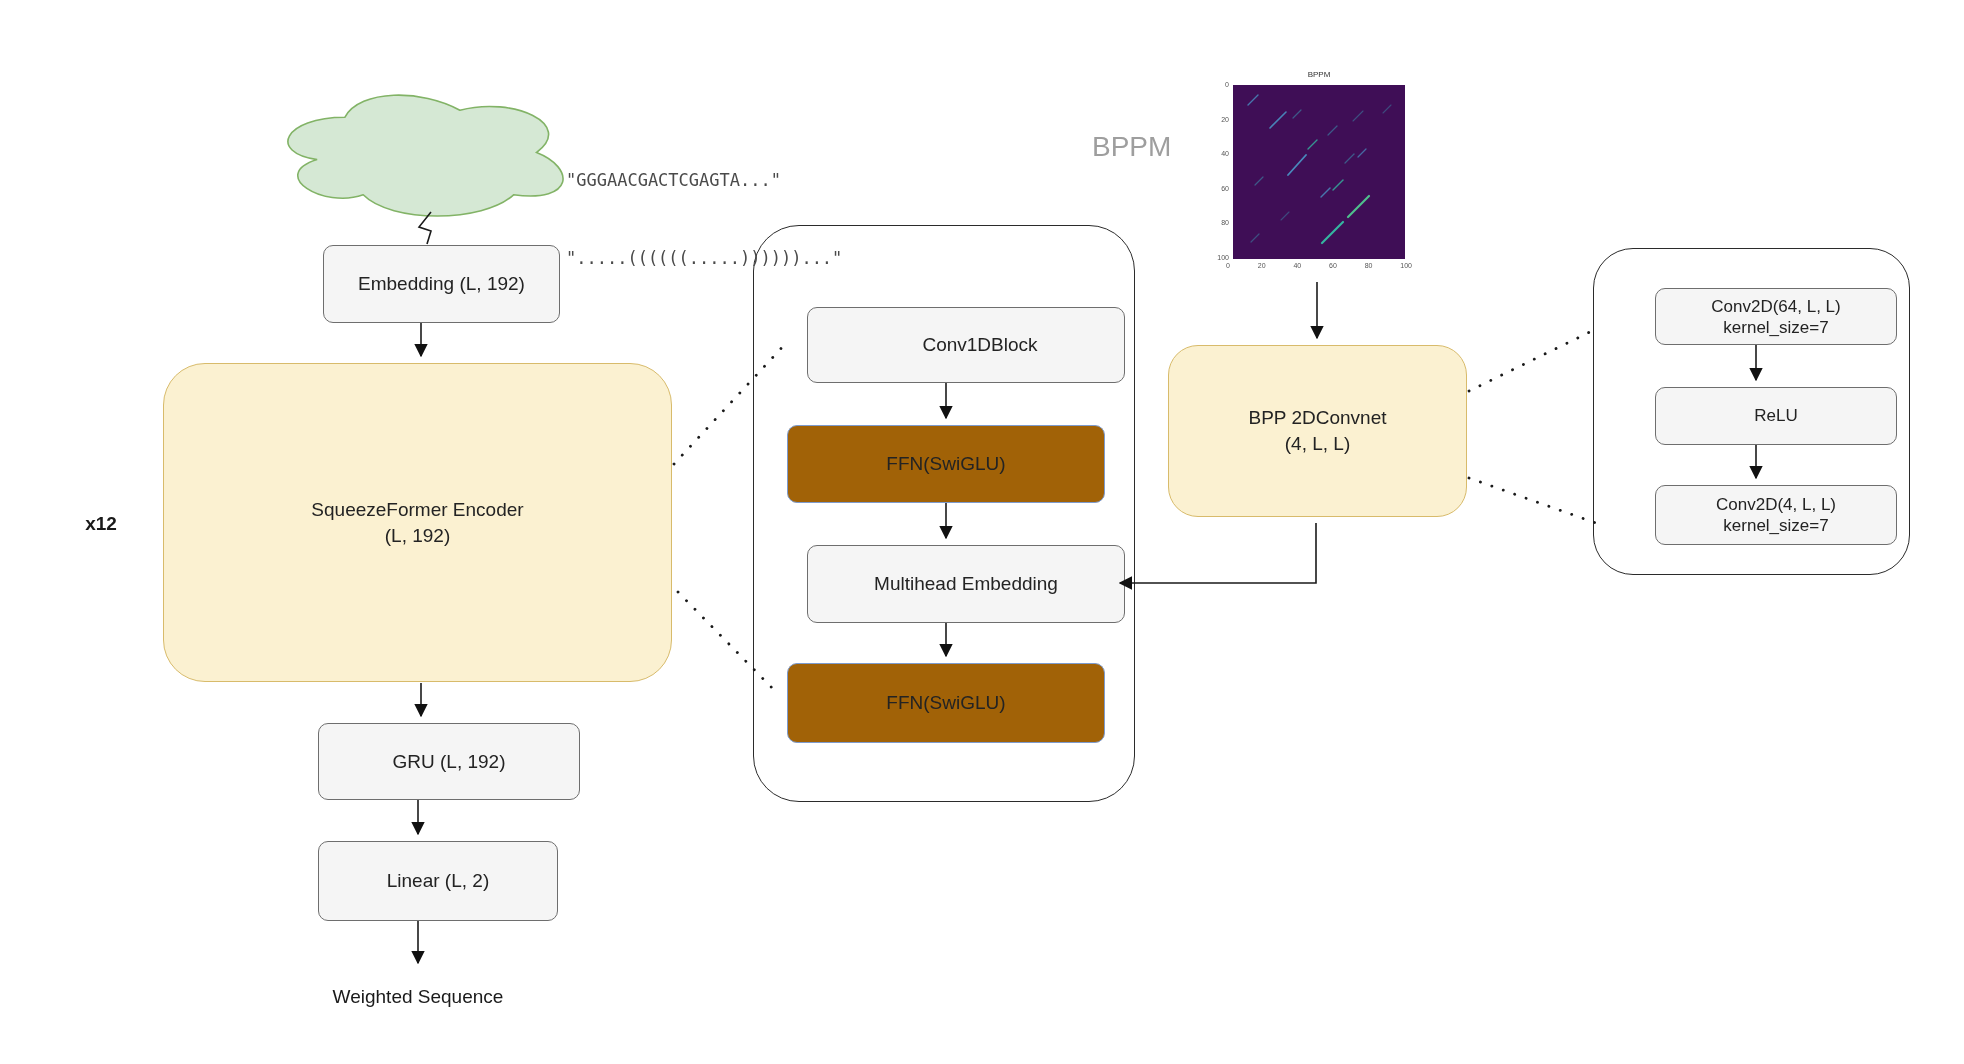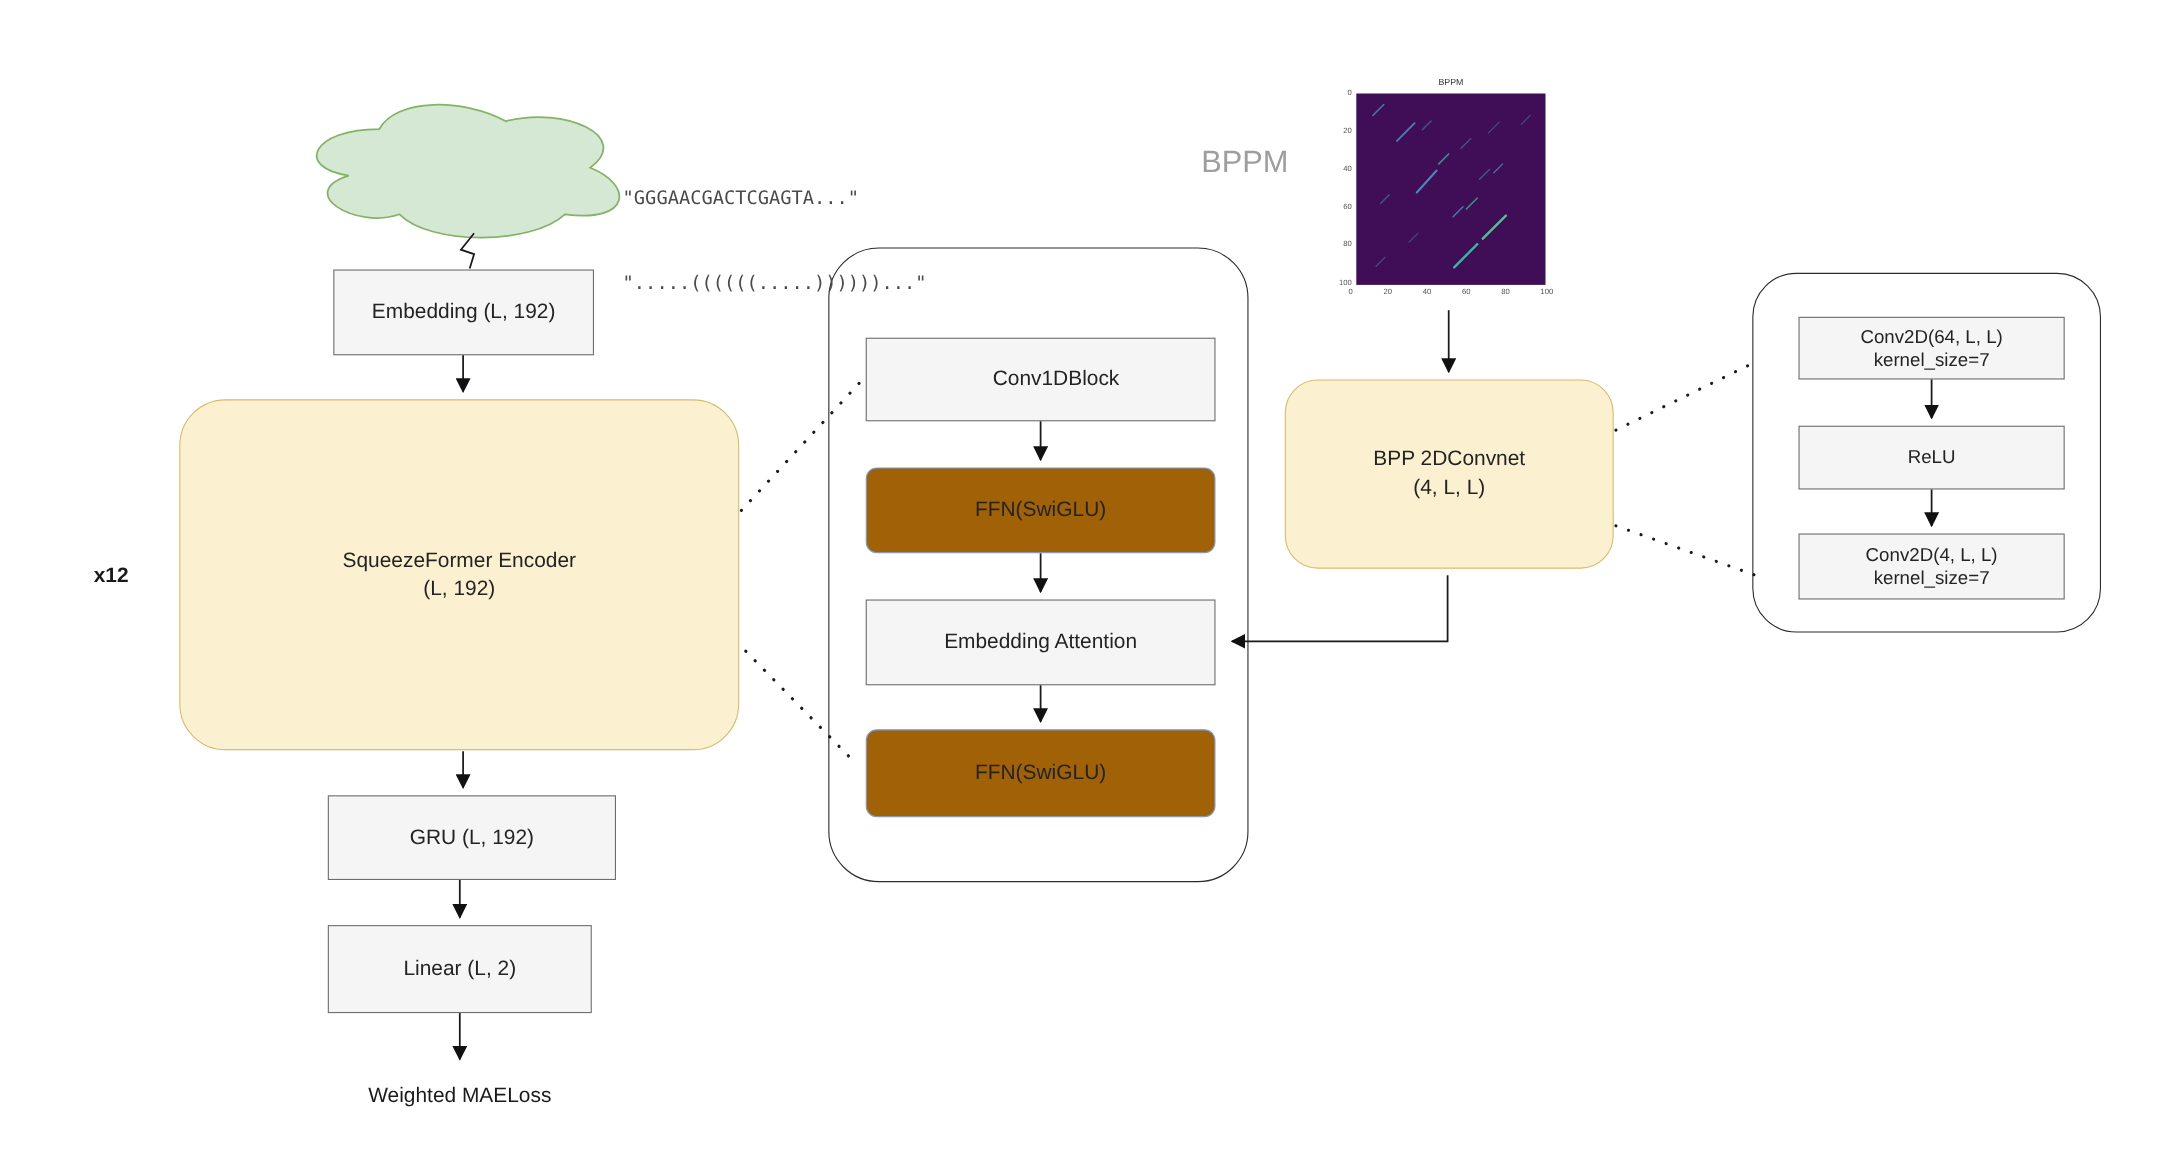--- a/index.html
+++ b/index.html
@@ -4,21 +4,21 @@
 <style>
   html,body{margin:0;padding:0;background:#fff;}
   #stage{position:relative;width:1964px;height:1064px;background:#ffffff;
          font-family:"Liberation Sans",sans-serif;color:#1a1a1a;overflow:hidden;}
   .abs{position:absolute;}
   svg.layer{position:absolute;left:0;top:0;pointer-events:none;}
   #bg-layer{z-index:0;} #fg-layer{z-index:3;}
 
   .node{position:absolute;display:flex;flex-direction:column;align-items:center;justify-content:center;
         box-sizing:border-box;text-align:center;z-index:1;font-size:19px;line-height:26px;color:#232323;}
-  .gray{background:#f5f5f5;border:1.4px solid #6e6e6e;border-radius:0;}
+  .gray{background:#f5f5f5;border:1.4px solid #6e6e6e;border-radius:10px;margin-left:20px;}
   .blue{background:#a16207;border:1.4px solid #7d9bce;border-radius:10px;}
   .yellow{background:#fbf1d1;border:1.6px solid #d8bb6b;}
   .container{position:absolute;background:#ffffff;border:1.6px solid #2b2b2b;z-index:0;box-sizing:border-box;}
 
   .plainlabel{position:absolute;z-index:2;text-align:center;}
   .mono{font-family:"DejaVu Sans Mono",monospace;color:#4a4a4a;font-size:17px;line-height:26px;white-space:pre;z-index:2;}
 
   
   #bppm-fig{position:absolute;left:1160px;top:66px;width:270px;height:212px;z-index:1;}
   #bppm-plot{position:absolute;left:73px;top:19px;width:172px;height:174px;background:#3f0e56;}
@@ -65,33 +65,33 @@
 
   <div class="node gray" style="left:298px;top:723px;width:262px;height:77px;">
     <span>GRU (L, 192)</span>
   </div>
 
   <div class="node gray" style="left:298px;top:841px;width:240px;height:80px;">
     <span>Linear (L, 2)</span>
   </div>
 
   <div class="plainlabel" style="left:288px;top:986px;width:260px;font-size:19px;">
-    <span>Weighted MAELoss</span>
+    <span>Weighted Sequence</span>
   </div>
 
   <div class="container" style="left:753px;top:225px;width:382px;height:577px;border-radius:46px;"></div>
 
   <div class="node gray" style="left:787px;top:307px;width:318px;height:76px;padding-left:28px;">
     <span>Conv1DBlock</span>
   </div>
   <div class="node blue" style="left:787px;top:425px;width:318px;height:78px;">
     <span>FFN(SwiGLU)</span>
   </div>
   <div class="node gray" style="left:787px;top:545px;width:318px;height:78px;">
-    <span>Embedding Attention</span>
+    <span>Multihead Embedding</span>
   </div>
   <div class="node blue" style="left:787px;top:663px;width:318px;height:80px;">
     <span>FFN(SwiGLU)</span>
   </div>
 
   <div class="plainlabel" style="left:1092px;top:131px;width:80px;font-size:28px;color:#9e9e9e;text-align:left;">
     <span>BPPM</span>
   </div>
 
   <div id="bppm-fig">

